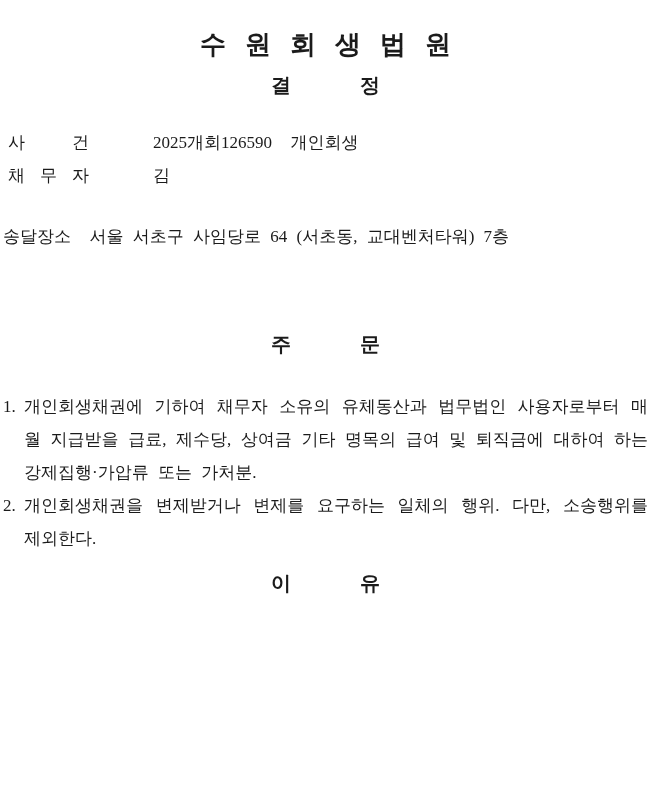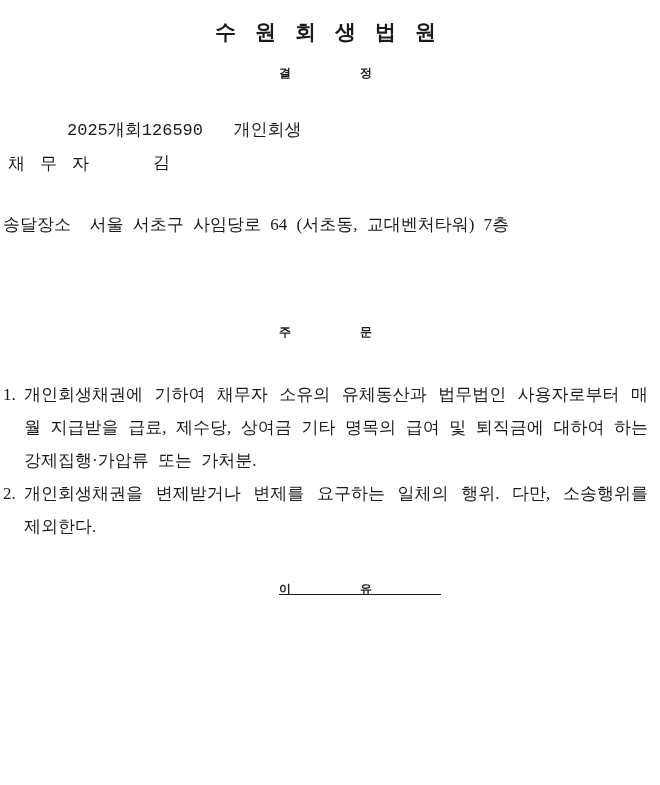--- a/index.html
+++ b/index.html
@@ -17,54 +17,53 @@
     font-size: 17px;
     line-height: 33px;
     overflow: hidden;
     box-sizing: border-box;
     padding: 0 12px 0 3px;
     word-spacing: 5px;
   }
   
   .center { text-align: center; }
   .court-title {
-    margin-top: 16px;
-    font-size: 21px;
+    margin-top: 28px;
+    font-size: 26px;
     font-weight: bold;
   }
   .court-title .spread {
     letter-spacing: 19px;
     margin-right: -19px;
   }
   .big-heading {
-    font-size: 12px;
+    font-size: 20px;
     font-weight: bold;
   }
   .big-heading .spread2 {
     letter-spacing: 69px;
     margin-right: -69px;
   }
   .decision-heading { margin-top: 8px; }
   .order-heading   { margin-top: 75px; }
-  .reason-heading  { margin-top: 30px; text-decoration: underline; }
+  .reason-heading  { margin-top: 12px; }
   
   .case-rows { margin-top: 24px; }
   .case-row { display: flex; }
   .case-row .label {
     width: 81px;
     margin-left: 5px;
     flex: none;
     white-space: nowrap;
   }
   .case-row.row-case .label   { letter-spacing: 47px; }
   .case-row.row-debtor .label { letter-spacing: 15px; }
   .case-row .value {
     margin-left: 64px;
     white-space: pre-wrap;
-    font-family: Liberation Mono, monospace;
   }
   
   .address-block { margin-top: 28px; }
   .address-line {
     white-space: pre-wrap;
   }
   
   .para {
     text-align: justify;
     word-break: break-all;
@@ -90,20 +89,21 @@
   <div class="center court-title">
     <span class="spread">수원회생법원</span>
   </div>
 
   <div class="center big-heading decision-heading">
     <span class="spread2">결정</span>
   </div>
 
   <div class="case-rows">
     <div class="case-row row-case">
+      <span class="label">사건</span>
       <span class="value">2025개회126590  개인회생</span>
     </div>
     <div class="case-row row-debtor">
       <span class="label">채무자</span>
       <span class="value">김</span>
     </div>
   </div>
 
   <div class="address-block">
     <div class="address-line">송달장소  서울 서초구 사임당로 64 (서초동, 교대벤처타워) 7층</div>

